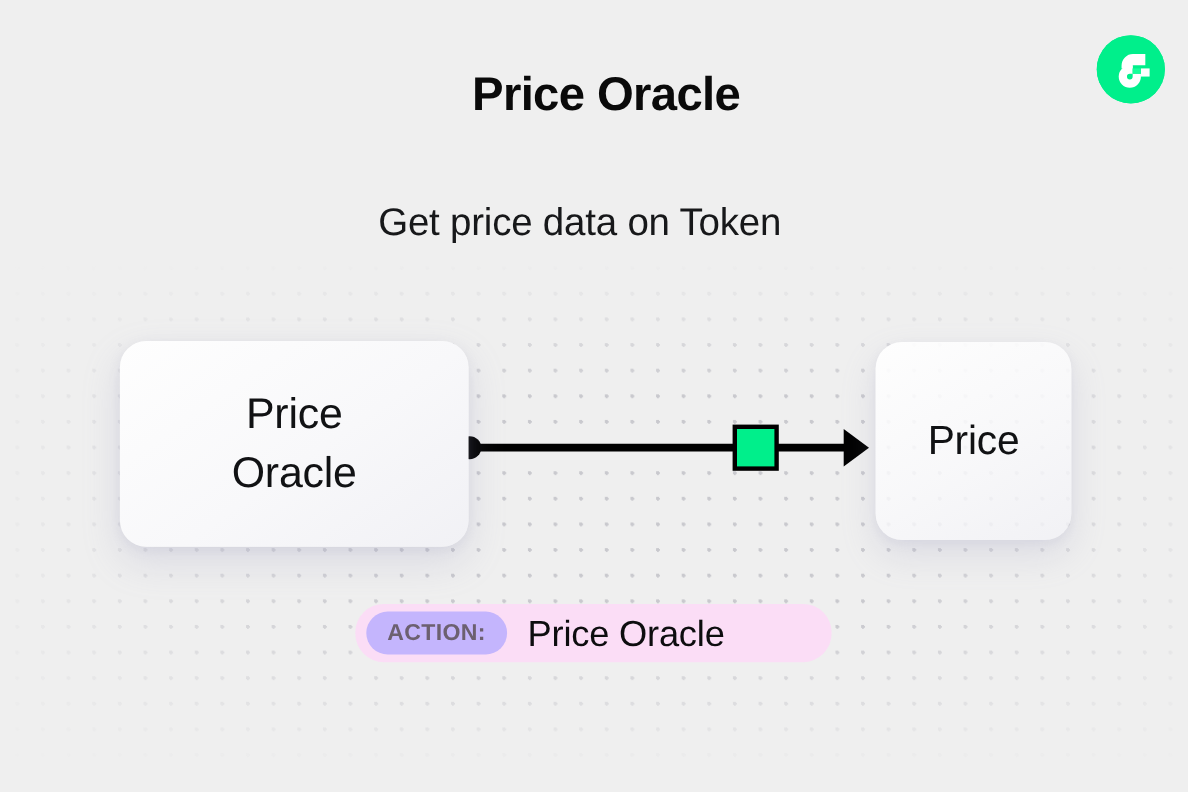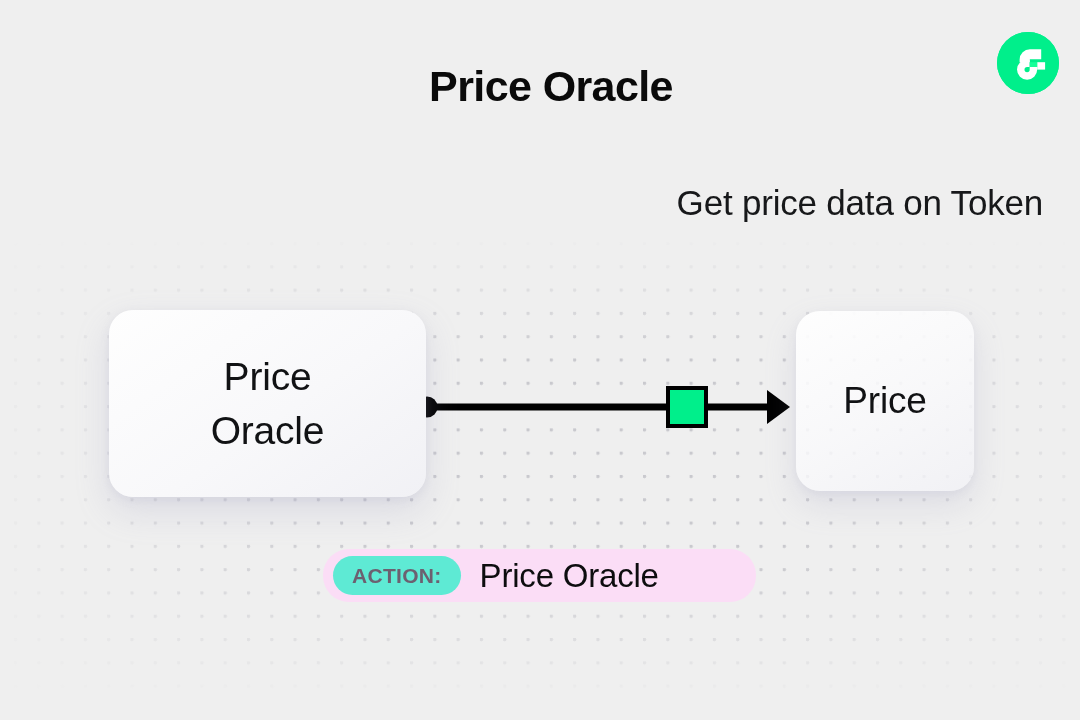--- a/index.html
+++ b/index.html
@@ -56,21 +56,21 @@
     letter-spacing: -0.6px;
     color: #0A0A0A;
     line-height: 1.1;
   }
 
   #page-subtitle {
     position: absolute;
     left: 0;
     top: 182px;
     width: 1032px;
-    text-align: right;
+    text-align: center;
     font-size: 35px;
     font-weight: 400;
     letter-spacing: -0.2px;
     color: #17181A;
     line-height: 1.2;
   }
 
   
   #brand-logo {
     position: absolute;
@@ -152,21 +152,21 @@
     border-radius: 26px;
     display: flex;
     align-items: center;
     z-index: 4;
   }
   #action-tag {
     margin-left: 10px;
     height: 39px;
     padding: 0 19px;
     border-radius: 20px;
-    background: #5eead4;
+    background: #c4b5fd;
     display: flex;
     align-items: center;
     justify-content: center;
     font-size: 21px;
     font-weight: 700;
     letter-spacing: 0.3px;
     color: #6C6070;
   }
   #action-value {
     margin-left: 19px;

